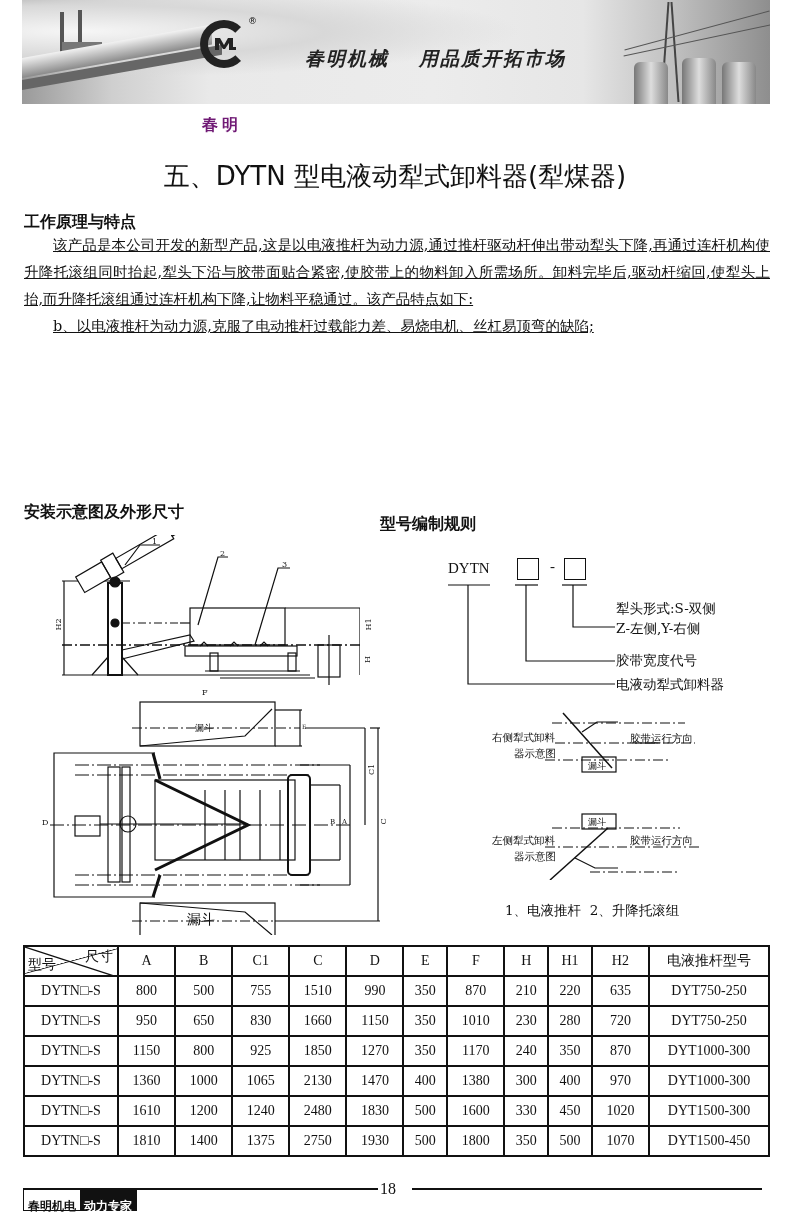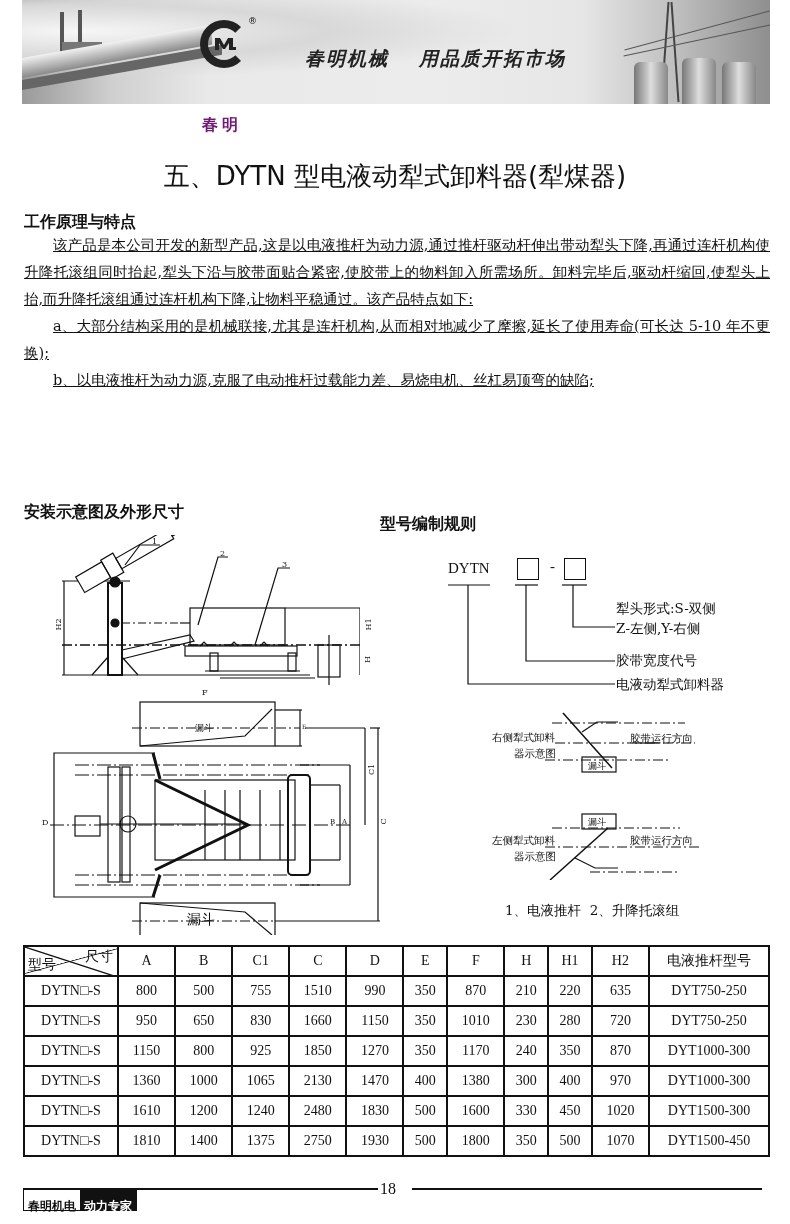--- a/index.html
+++ b/index.html
@@ -67,21 +67,20 @@
   <div class="abs logo-r">®</div>
   <div class="abs logo-name">春明</div>
 </div>
 <div class="abs slogan"><span>春明机械</span><span style="display:inline-block;width:30px;"></span><span>用品质开拓市场</span></div>
 
 <div class="abs title">五、DYTN 型电液动犁式卸料器(犁煤器)</div>
 
 <div class="abs h2" style="left:24px;top:212px;">工作原理与特点</div>
 <div class="abs para" style="top:232px;">
   <p>该产品是本公司开发的新型产品,这是以电液推杆为动力源,通过推杆驱动杆伸出带动犁头下降,再通过连杆机构使升降托滚组同时抬起,犁头下沿与胶带面贴合紧密,使胶带上的物料卸入所需场所。卸料完毕后,驱动杆缩回,使犁头上抬,而升降托滚组通过连杆机构下降,让物料平稳通过。该产品特点如下:</p>
-  <p>a、大部分结构采用的是机械联接,尤其是连杆机构,从而相对地减少了摩擦,延长了使用寿命(可长达 5-10 年不更换);</p>
   <p>b、以电液推杆为动力源,克服了电动推杆过载能力差、易烧电机、丝杠易顶弯的缺陷;</p>
 </div>
 
 <div class="abs h2" style="left:24px;top:502px;">安装示意图及外形尺寸</div>
 
 <div class="abs" style="left:40px;top:535px;width:320px;height:150px;">
   <svg width="320" height="150" viewBox="0 0 320 150" stroke="#111" fill="none" stroke-width="1.2">
 
     <line x1="24" y1="46" x2="24" y2="140"></line>
     <line x1="22" y1="46" x2="90" y2="46"></line>

